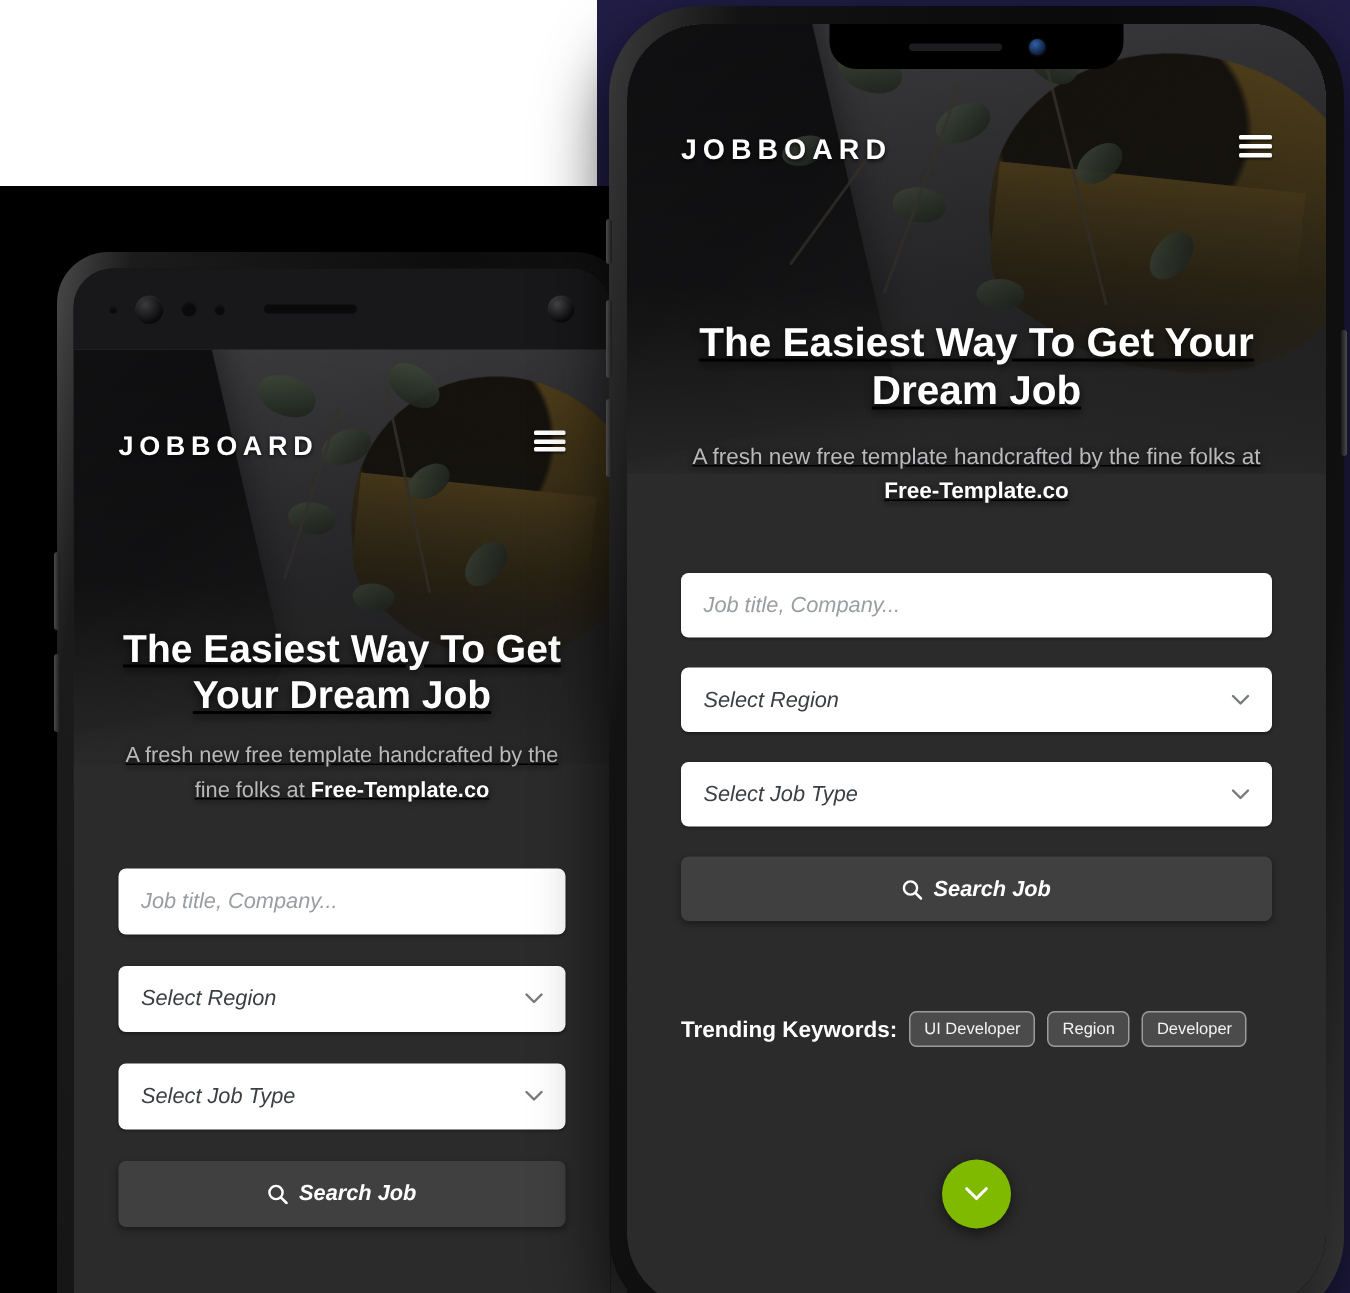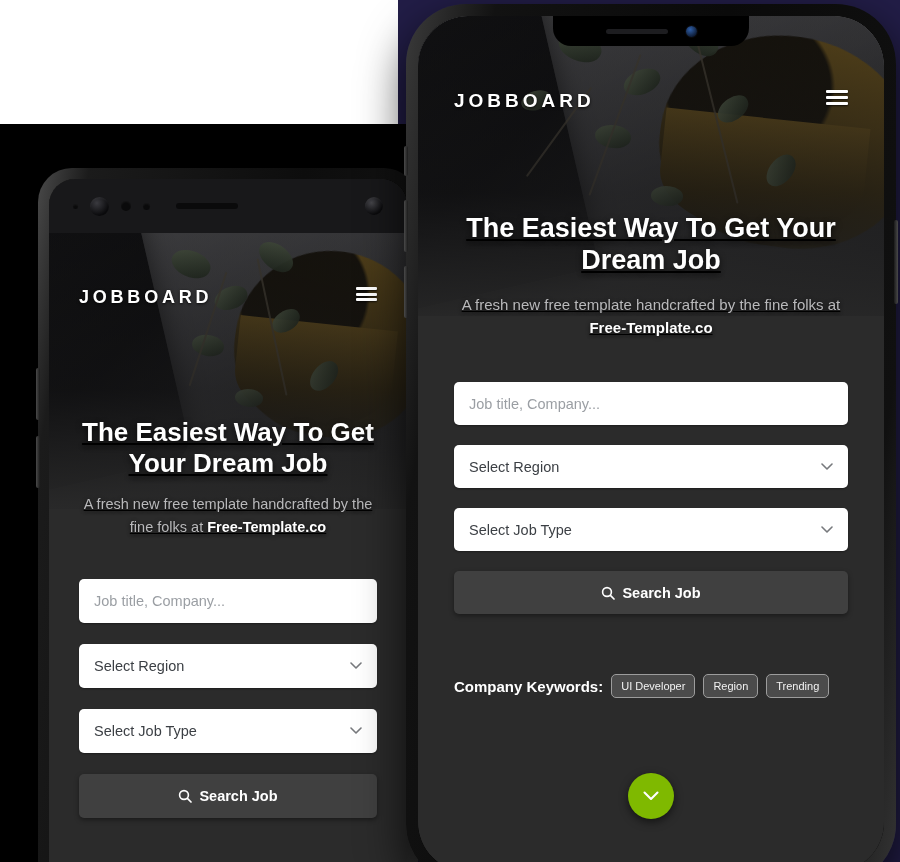--- a/index.html
+++ b/index.html
@@ -69,21 +69,21 @@
   .burger { display:flex; flex-direction:column; justify-content:space-between; cursor:pointer; }
   .burger span { display:block; background:#fff; border-radius:1px; box-shadow:0 1px 2px rgba(0,0,0,.7); }
 
   
   .hero-copy { position:absolute; left:0; right:0; text-align:center;text-decoration:underline; }
   .hero-title { color:#fff; font-weight:700; line-height:1.18; text-shadow:0 2px 6px rgba(0,0,0,.75); }
   .hero-sub { color:#b9b9bb; line-height:1.55; text-shadow:0 1px 4px rgba(0,0,0,.7); }
   .hero-sub b { color:#fff; font-weight:700; }
 
   
-  .form { position:absolute; }
+  .form { position:absolute;font-style:italic; }
   .field {
     background:#fff; border-radius:5px; display:flex; align-items:center;
     color:#3b3f44; box-shadow:0 1px 2px rgba(0,0,0,.35);
   }
   .field.ph { color:#9a9ea3; }
   .chev { margin-left:auto; opacity:.65; }
   .btn-search {
     background:#404040; border-radius:5px; color:#fff; font-weight:700;
     display:flex; align-items:center; justify-content:center; cursor:pointer;
     box-shadow:0 2px 5px rgba(0,0,0,.4);
@@ -322,24 +322,24 @@
           <div class="btn-search">
             <svg width="14" height="14" viewBox="0 0 14 14">
                 <circle cx="6" cy="6" r="4.4" stroke="#fff" stroke-width="1.6" fill="none"></circle>
                 <path d="M9.4 9.4L13 13" stroke="#fff" stroke-width="1.7" stroke-linecap="round"></path>
               </svg>
             <span>Search Job</span>
           </div>
         </div>
 
         <div class="trending">
-          <div class="trend-label">Company Keywords:</div>
+          <div class="trend-label">Trending Keywords:</div>
           <div class="tag">UI Developer</div>
           <div class="tag">Region</div>
-          <div class="tag">Trending</div>
+          <div class="tag">Developer</div>
         </div>
 
         <div class="scroll-btn">
           <svg width="16" height="10" viewBox="0 0 16 10">
               <path d="M1.5 1.5L8 8l6.5-6.5" stroke="#fff" stroke-width="2.1" fill="none" stroke-linecap="round" stroke-linejoin="round"></path>
             </svg>
         </div>
 
       </div>
     </div>

